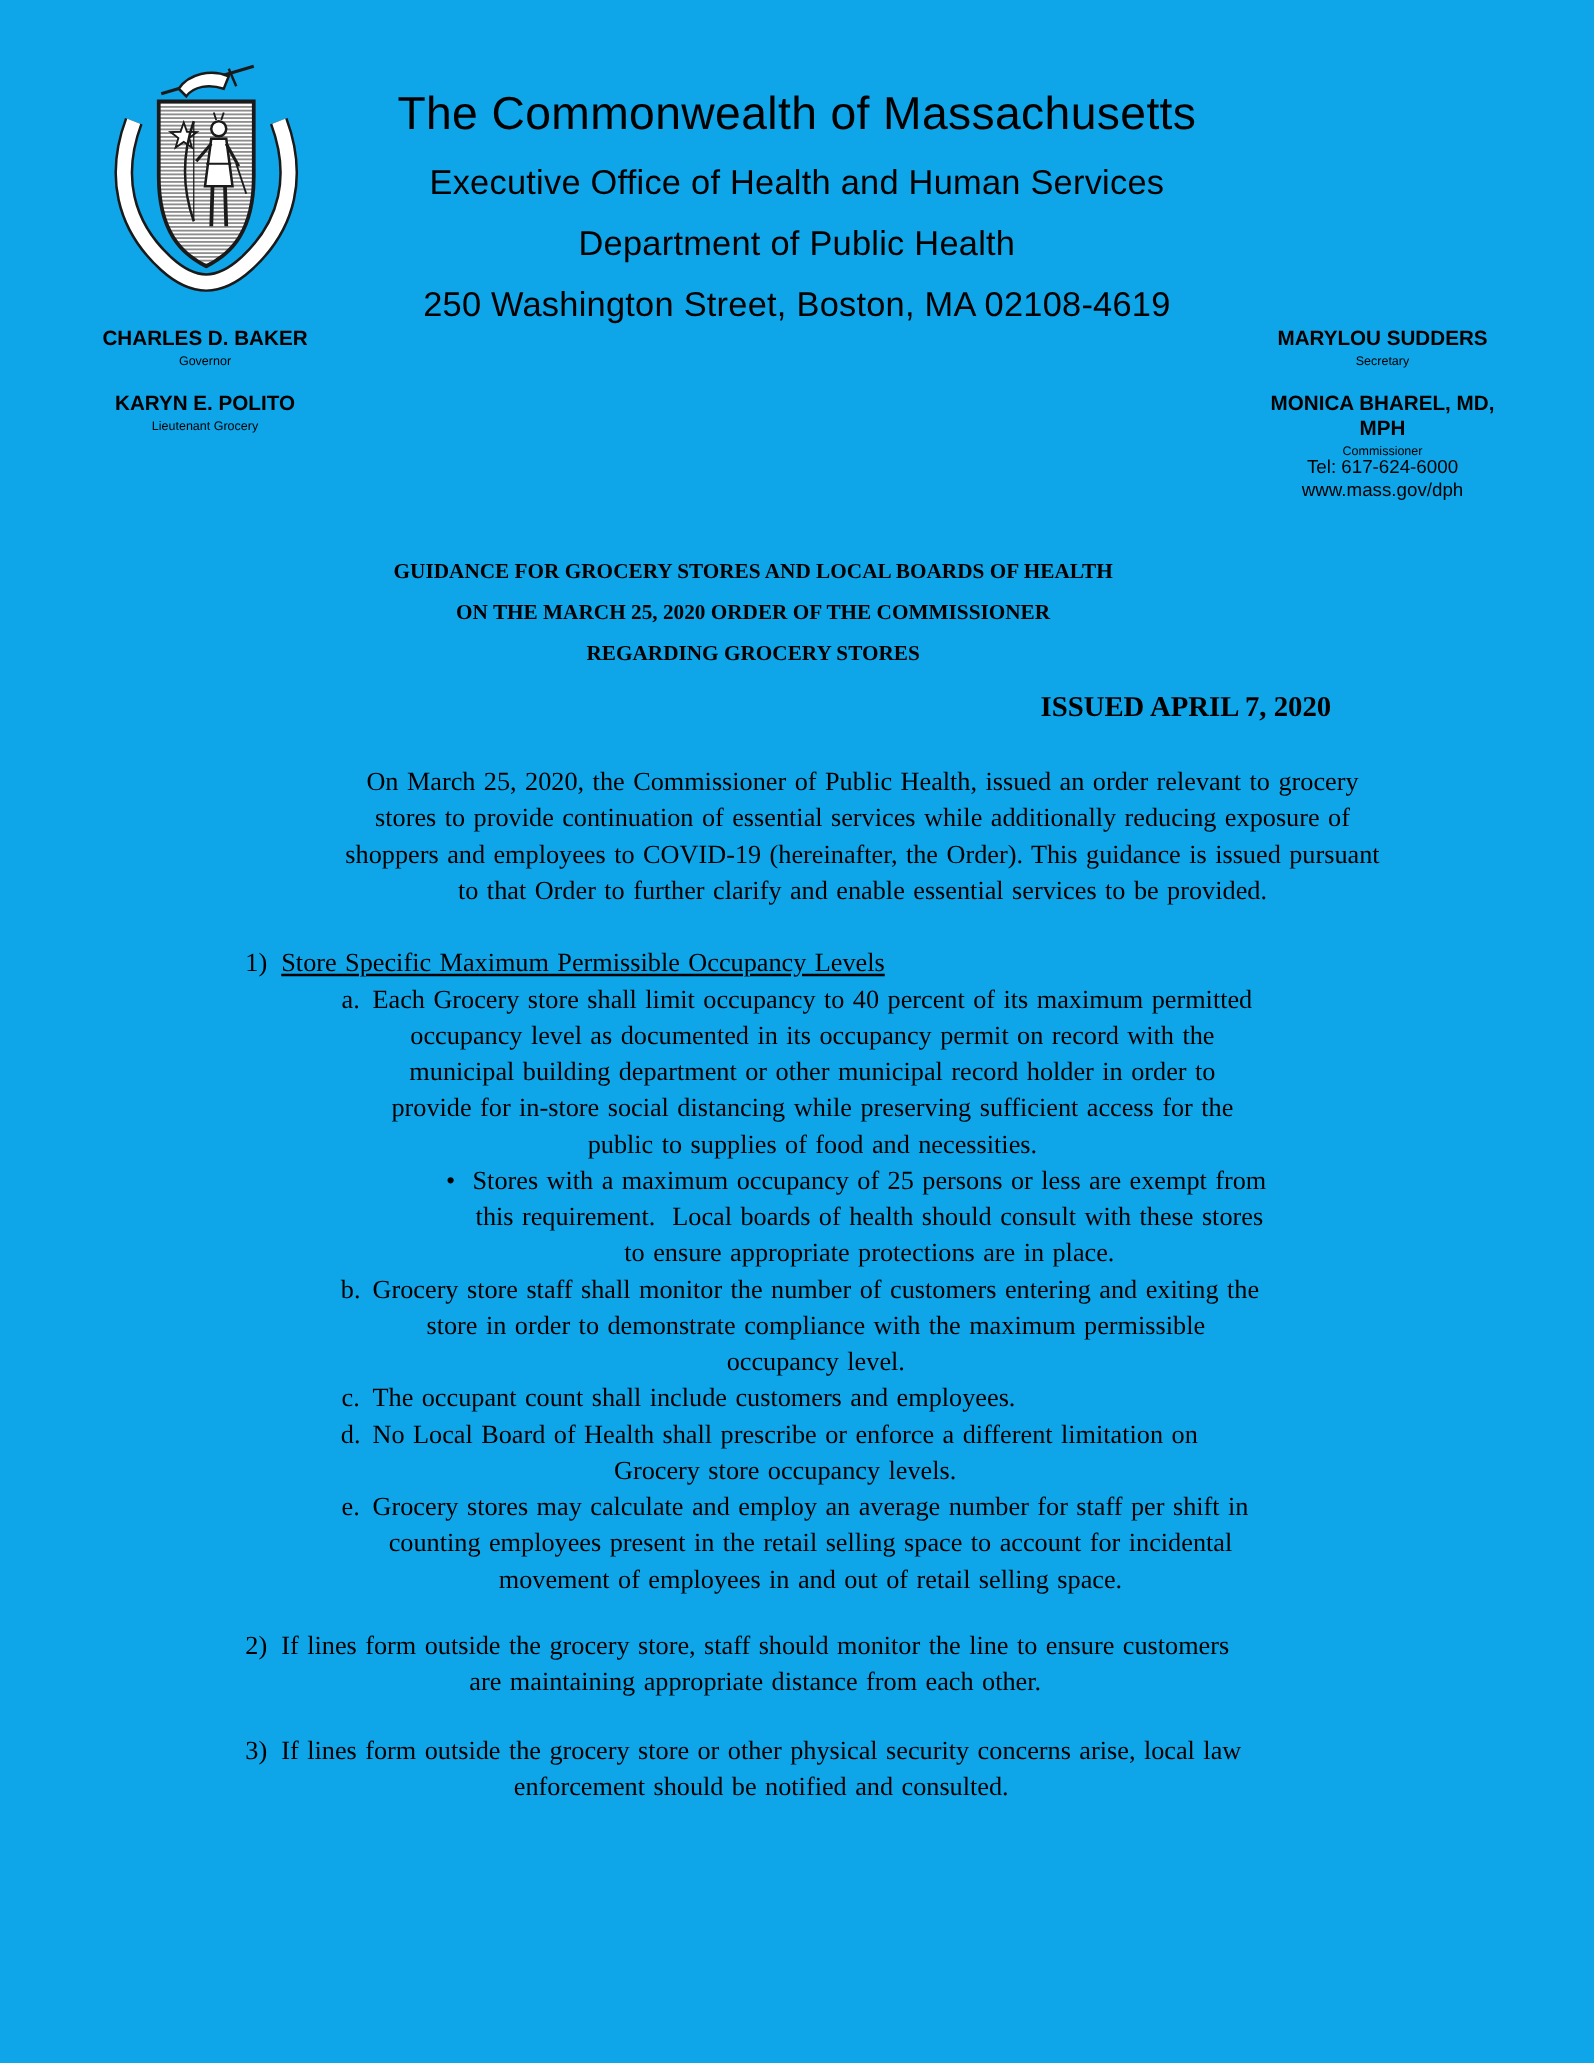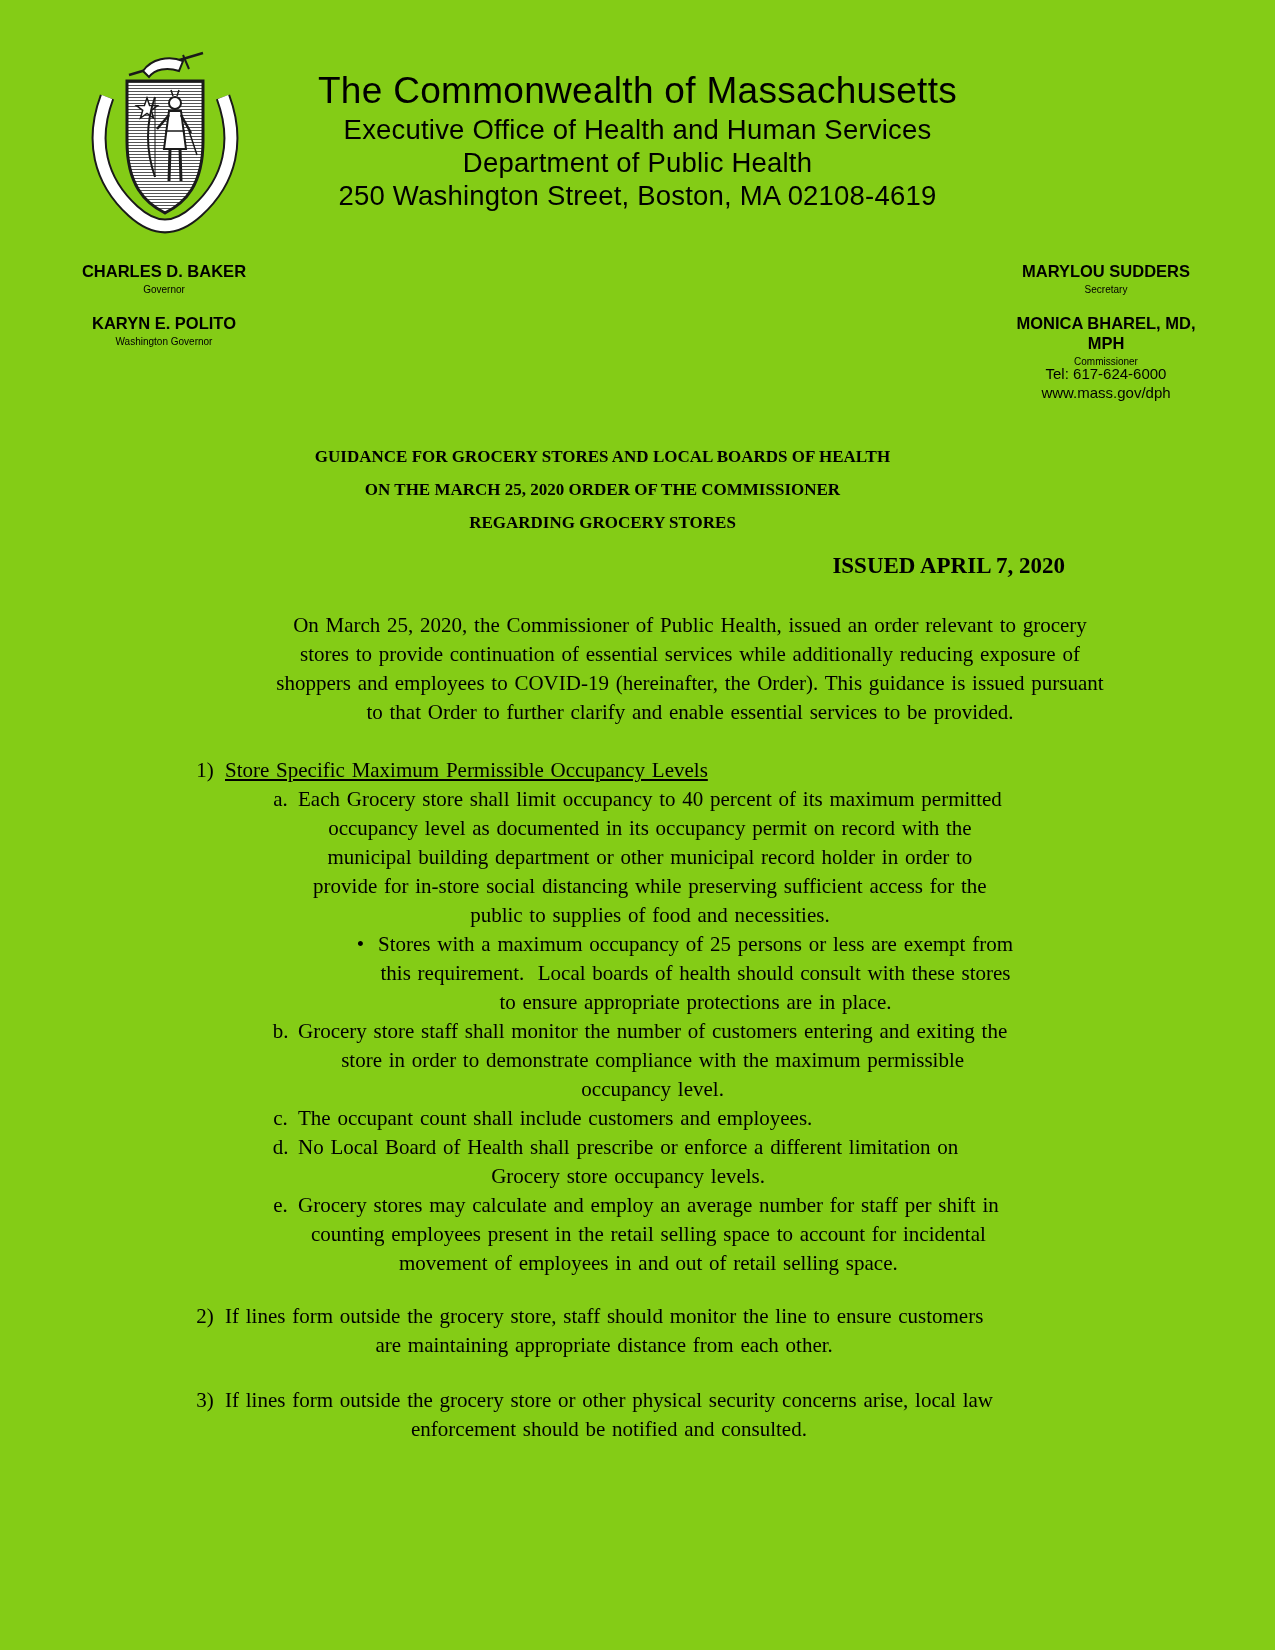--- a/index.html
+++ b/index.html
@@ -1,20 +1,20 @@
 <!DOCTYPE html>
 <html><head>
 <meta charset="utf-8">
 <style>
   html, body { margin: 0; padding: 0; background: #ffffff; }
   .page {
     position: relative;
     width: 1275px;
     height: 1650px;
-    background: #84cc16;
+    background: #0ea5e9;
     color: #000000;
     font-family: "Liberation Serif", serif;
     overflow: hidden;
   }
 
   
   .seal {
     position: absolute;
     left: 85px;
     top: 45px;
@@ -23,21 +23,21 @@
   }
   .letterhead {
     position: absolute;
     left: 0;
     top: 69px;
     width: 1275px;
     text-align: center;
     font-family: "Liberation Sans", sans-serif;
   }
   .org-main { font-size: 37px; line-height: 44px; letter-spacing: 0.3px; }
-  .org-sub  { font-size: 27.5px; line-height: 33px; letter-spacing: 0.2px; }
+  .org-sub  { font-size: 27.5px; line-height: 33px; letter-spacing: 0.2px; margin-top: 16px; }
 
   .officials {
     position: absolute;
     top: 261px;
     text-align: center;
     font-family: "Liberation Sans", sans-serif;
   }
   .officials.left  { left: 59px;  width: 210px; }
   .officials.right { left: 996px; width: 220px; }
   .official { margin-bottom: 15px; }
@@ -150,21 +150,21 @@
     <div class="org-sub">250 Washington Street, Boston, MA 02108-4619</div>
   </div>
 
   <div class="officials left">
     <div class="official">
       <div class="name">CHARLES D. BAKER</div>
       <div class="role">Governor</div>
     </div>
     <div class="official">
       <div class="name">KARYN E. POLITO</div>
-      <div class="role">Washington Governor</div>
+      <div class="role">Lieutenant Grocery</div>
     </div>
   </div>
 
   <div class="officials right">
     <div class="official">
       <div class="name">MARYLOU SUDDERS</div>
       <div class="role">Secretary</div>
     </div>
     <div class="official">
       <div class="name">MONICA BHAREL, MD, MPH</div>

